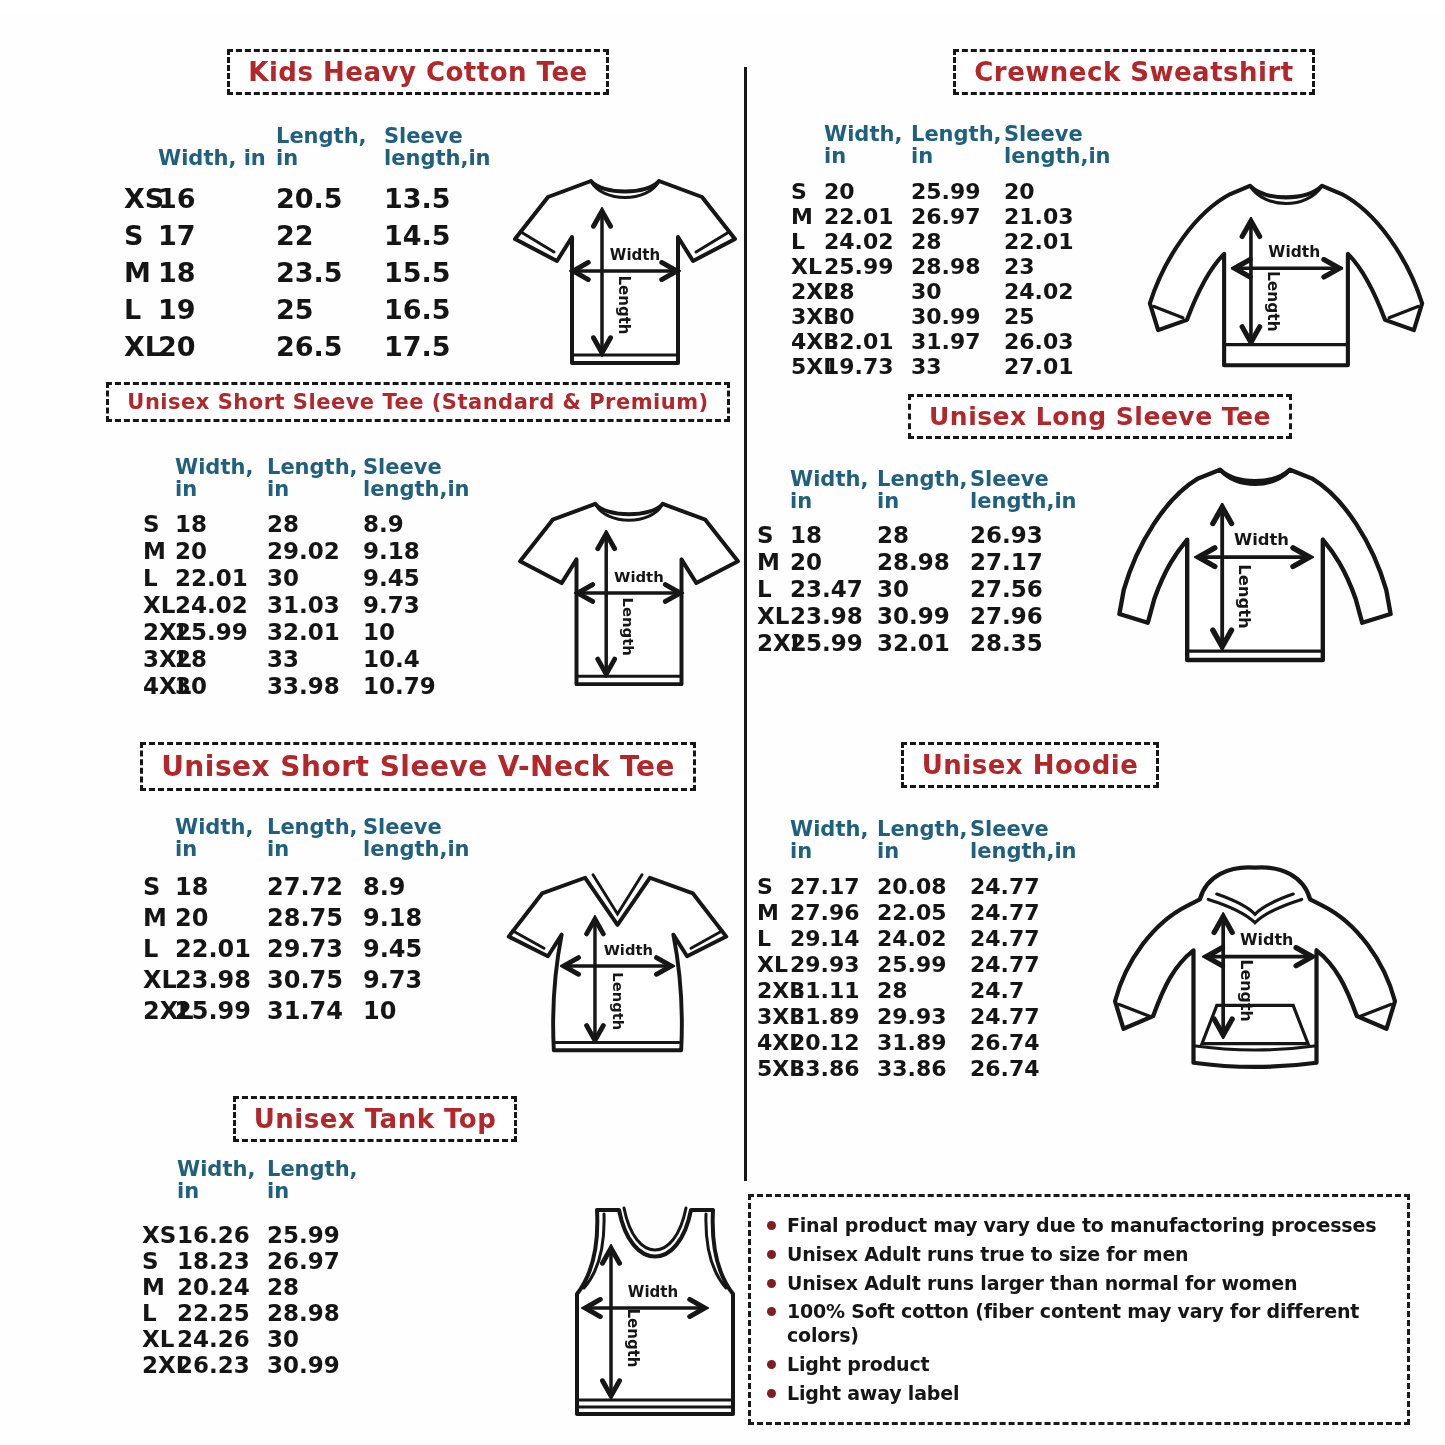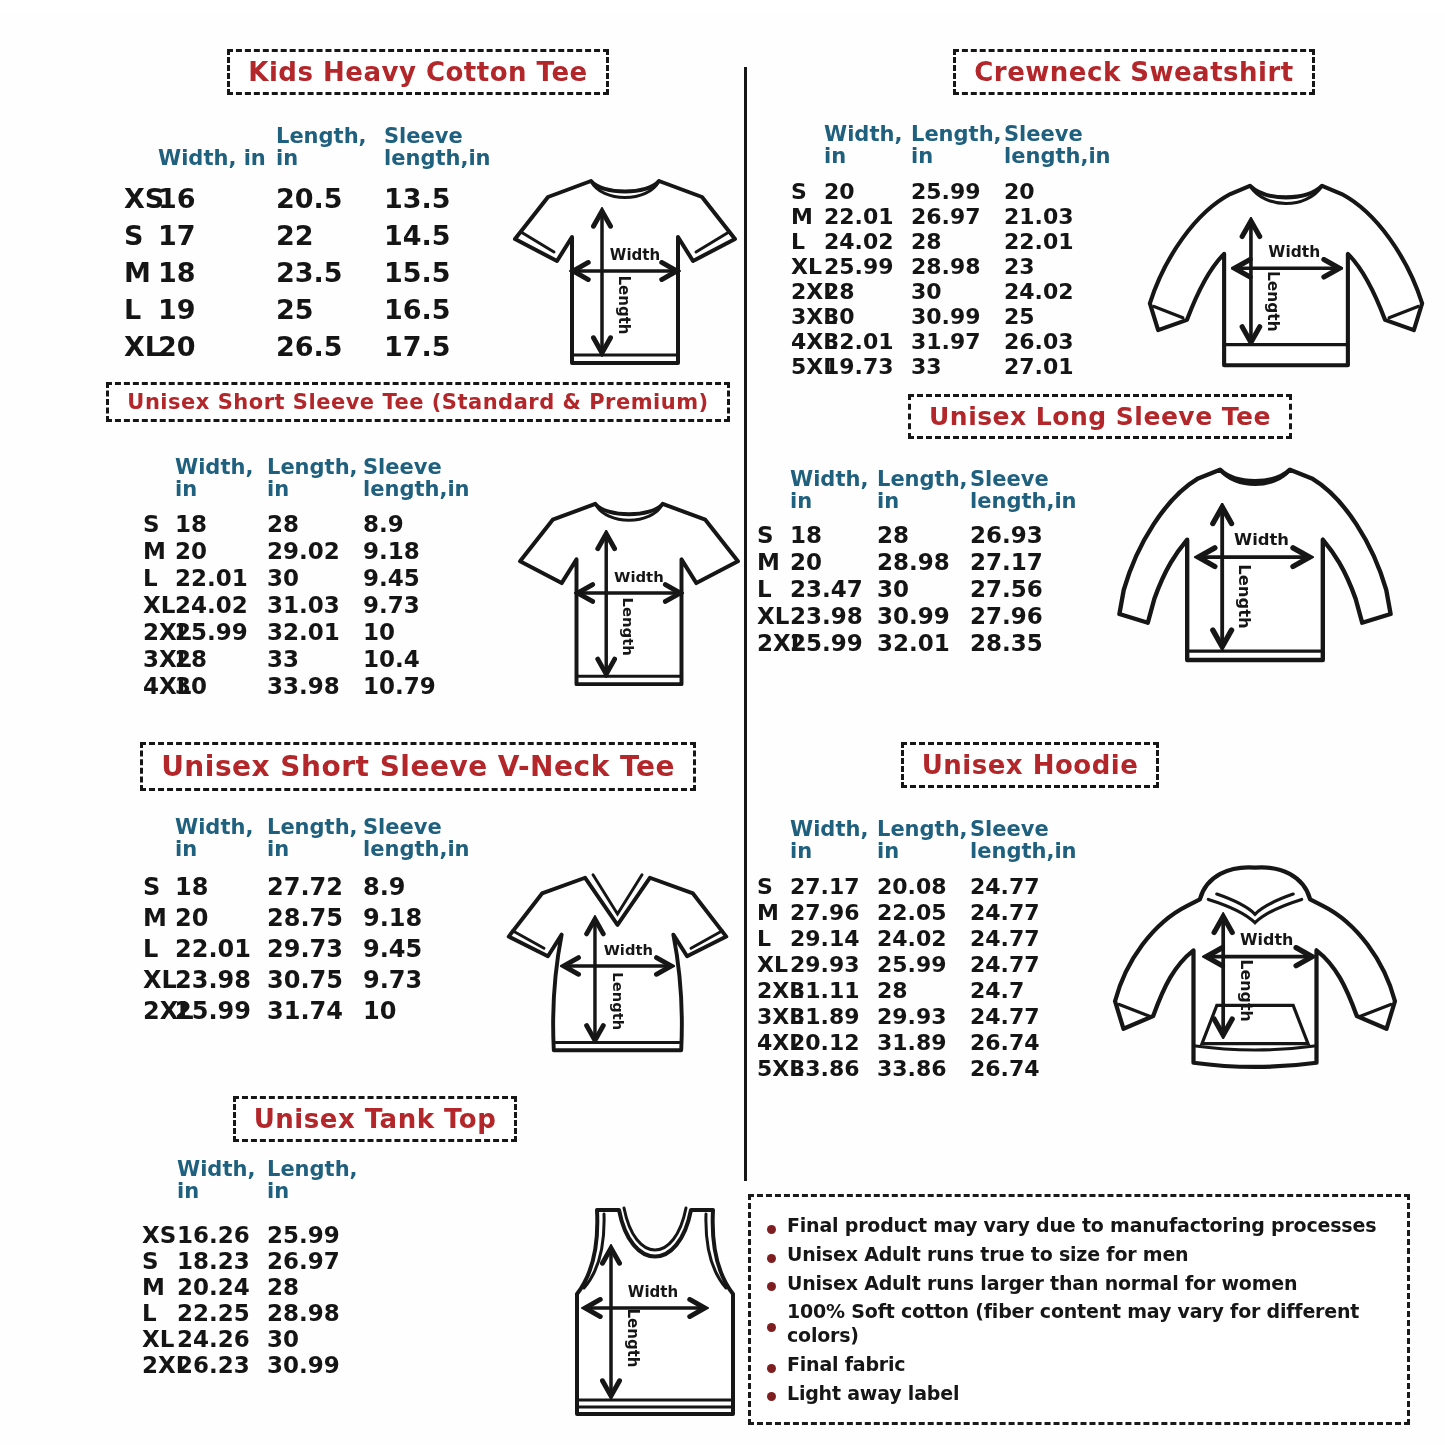--- a/index.html
+++ b/index.html
@@ -27,21 +27,21 @@
   .rh26 .trow{height:26px;font-size:23px;}
   .rh26s .trow{height:26px;font-size:22px;}
   .rh25 .trow{height:25px;font-size:22px;}
   .garment{position:absolute;}
   .oline{fill:#ffffff;stroke:#161616;stroke-width:4;stroke-linejoin:round;stroke-linecap:round;}
   .dline{fill:none;stroke:#161616;stroke-width:3;stroke-linecap:round;}
   .arrow{fill:none;stroke:#161616;stroke-width:3.5;stroke-linecap:round;
          marker-start:url(#ah);marker-end:url(#ah);}
   .glabel{font-family:"DejaVu Sans",sans-serif;font-weight:bold;font-size:15px;fill:#161616;}
   .notes{border:3px dashed #1a1a1a;background:#fff;padding:12px 16px;}
-  .note-line{display:flex;align-items:center;gap:11px;margin:5px 0;}
+  .note-line{display:flex;align-items:flex-start;gap:11px;margin:5px 0;}
   .dot{flex:none;width:9px;height:9px;border-radius:50%;background:#7e1e20;margin-top:7px;}
   .note-text{font-weight:bold;font-size:19px;color:#161616;line-height:1.25;letter-spacing:-.2px;}
 </style>
 </head>
 <body>
 
 <div class="canvas">
 
   <svg width="0" height="0" style="position:absolute">
     <defs>
@@ -588,21 +588,21 @@
           <span class="note-text">Unisex Adult runs larger than normal for women</span>
         </div>
 
         <div class="note-line">
           <span class="dot"></span>
           <span class="note-text">100% Soft cotton (fiber content may vary for different colors)</span>
         </div>
 
         <div class="note-line">
           <span class="dot"></span>
-          <span class="note-text">Final fabric</span>
+          <span class="note-text">Light product</span>
         </div>
 
         <div class="note-line">
           <span class="dot"></span>
           <span class="note-text">Light away label</span>
         </div>
       </div>
   </section>
 
 </div>

